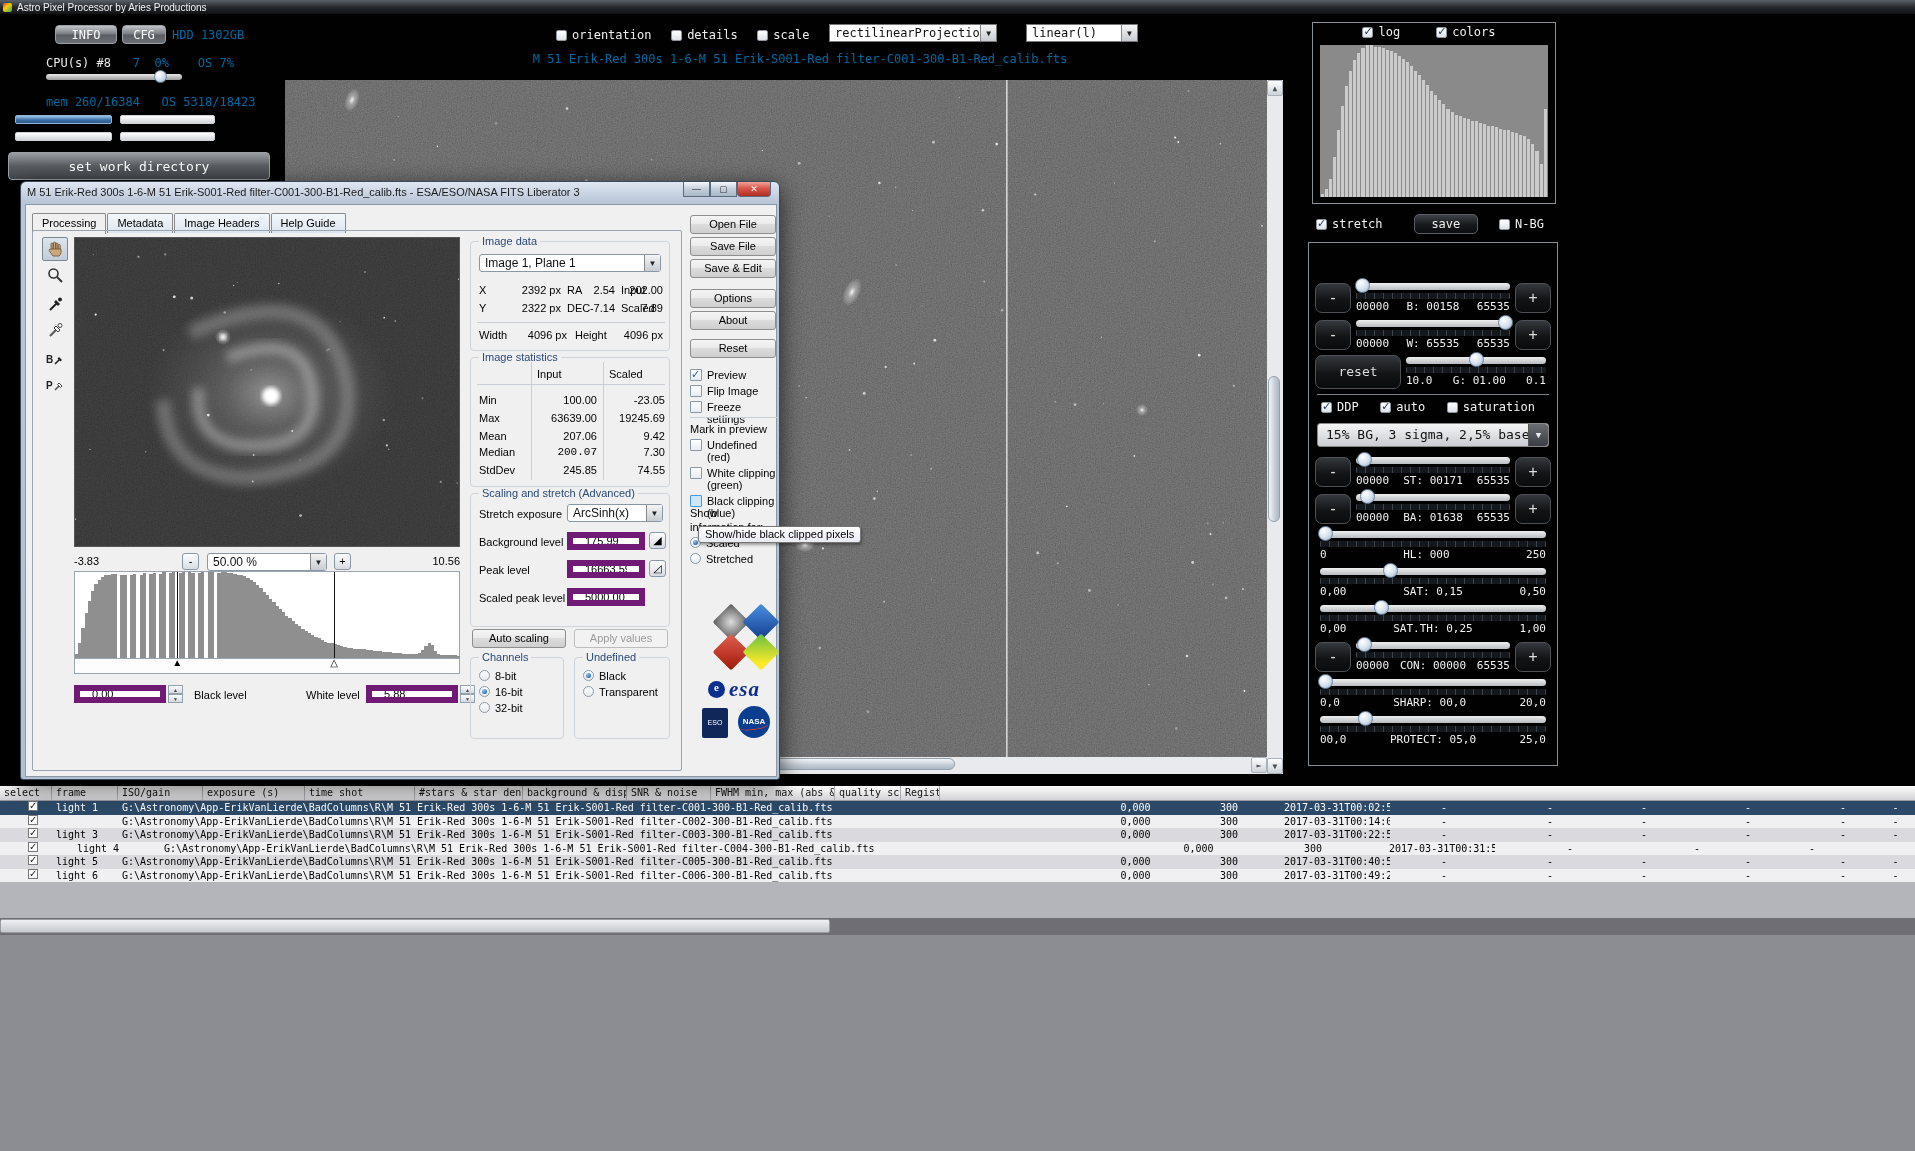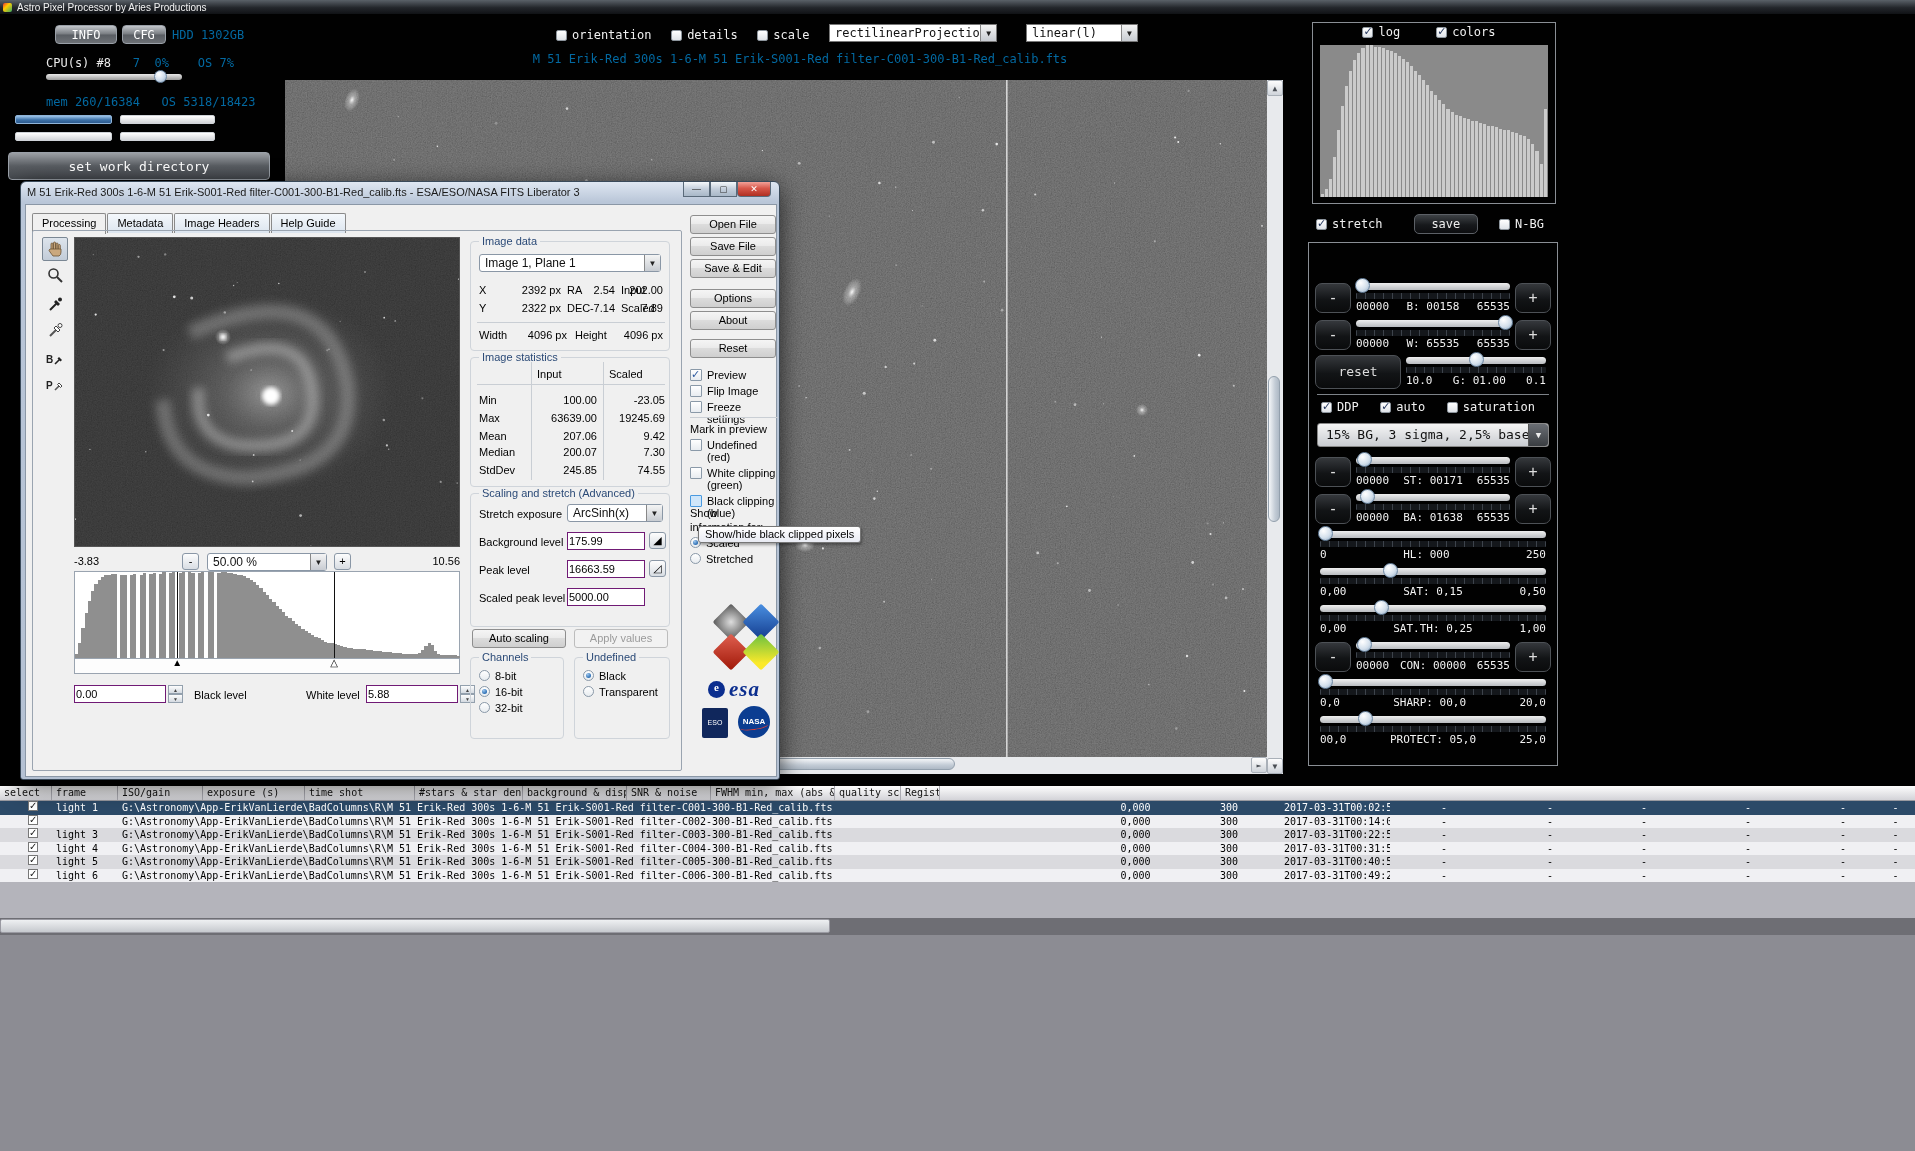--- a/index.html
+++ b/index.html
@@ -120,21 +120,21 @@
   .minibtn { position:absolute; width:17px; height:17px; text-align:center; line-height:15px;
     background:linear-gradient(#fdfdfd,#d8dde3); border:1px solid #8a97a6; border-radius:3px; }
   #dlg-histlabels { position:absolute; left:48px; top:350px; width:386px; display:flex; justify-content:space-between; }
   #dlg-hist { position:absolute; left:48px; top:366px; width:386px; height:88px; background:#fff; border:1px solid #9aa4b0;
     display:flex; align-items:flex-end; }
   #dlg-hist .hbar { flex:1; background:#8f8f8f; }
   .histmarker { position:absolute; top:0; bottom:0; width:1px; background:#111; }
   #dlg-markstrip { position:absolute; left:48px; top:454px; width:386px; height:15px; border:1px solid #9aa4b0; border-top:none; background:#fdfdfd; }
   .tri { position:absolute; top:-2px; font-size:10px; color:#000; transform:translateX(-50%); }
   #dlg-levelrow { position:absolute; left:48px; top:480px; width:400px; height:20px; }
-  .dlg-input { position:absolute; height:18px; border:1px solid #701a75; background:#fff; padding:2px 1px; font-size:11px; }
+  .dlg-input { position:absolute; height:18px; border:6px solid #701a75; background:#fff; padding:2px 12px; font-size:11px; }
   .spin { position:absolute; width:15px; height:18px; }
   .spin span { position:absolute; left:0; width:15px; height:9px; font-size:5px; text-align:center; line-height:8px; color:#444;
     background:linear-gradient(#fdfdfd,#d4dae1); border:1px solid #93a0ad; }
   .spin span:last-child { top:9px; }
 
   .groupbox { position:absolute; border:1px solid #cfd4da; border-radius:4px; }
   .glabel { position:absolute; top:-7px; left:8px; background:#f0f0f0; padding:0 3px; color:#2b4a77; }
   .grow { position:absolute; white-space:nowrap; }
   .rtxt { position:absolute; text-align:right; }
 
@@ -892,21 +892,21 @@
             <span class="grow" style="left: 8px; top: 36px;">Min</span>
             <span class="rtxt" style="left: 64px; top: 36px; width: 62px;">100.00</span>
             <span class="rtxt" style="left: 136px; top: 36px; width: 58px;">-23.05</span>
             <span class="grow" style="left: 8px; top: 54px;">Max</span>
             <span class="rtxt" style="left: 64px; top: 54px; width: 62px;">63639.00</span>
             <span class="rtxt" style="left: 136px; top: 54px; width: 58px;">19245.69</span>
             <span class="grow" style="left: 8px; top: 72px;">Mean</span>
             <span class="rtxt" style="left: 64px; top: 72px; width: 62px;">207.06</span>
             <span class="rtxt" style="left: 136px; top: 72px; width: 58px;">9.42</span>
             <span class="grow" style="left: 8px; top: 88px;">Median</span>
-            <span class="rtxt" style="left: 64px; top: 88px; width: 62px;">200.07</span>
+            <span class="rtxt" style="left: 64px; top: 88px; width: 62px; font-family: Liberation Mono, monospace;">200.07</span>
             <span class="rtxt" style="left: 136px; top: 88px; width: 58px;">7.30</span>
             <span class="grow" style="left: 8px; top: 106px;">StdDev</span>
             <span class="rtxt" style="left: 64px; top: 106px; width: 62px;">245.85</span>
             <span class="rtxt" style="left: 136px; top: 106px; width: 58px;">74.55</span>
           </div>
       </div>
 
       <div class="groupbox" style="left:444px;top:288px;width:200px;height:134px;">
         <span class="glabel">Scaling and stretch (Advanced)</span>
         <span class="grow" style="left:8px;top:14px;">Stretch exposure</span>
@@ -1122,21 +1122,21 @@
           <div class="td c" style="width: 85px;">0,000</div>
           <div class="td c" style="width: 102px;">300</div>
           <div class="td " style="width: 110px;">2017-03-31T00:22:57</div>
           <div class="td c" style="width: 108px;">-</div>
           <div class="td c" style="width: 104px;">-</div>
           <div class="td c" style="width: 84px;">-</div>
           <div class="td c" style="width: 124px;">-</div>
           <div class="td c" style="width: 66px;">-</div>
           <div class="td c" style="width: 39px;">-</div>
         </div>
-        <div class="trow even" style="top: 55.5px;">
+        <div class="trow even" style="top: 55.5px; gap: 21px;">
           <div class="td c" style="width: 52px;"><span class="tcbx"></span></div>
           <div class="td " style="width: 66px;">light 4</div>
           <div class="td " style="width: 975px;">G:\Astronomy\App-ErikVanLierde\BadColumns\R\M 51 Erik-Red 300s 1-6-M 51 Erik-S001-Red filter-C004-300-B1-Red_calib.fts</div>
           <div class="td c" style="width: 85px;">0,000</div>
           <div class="td c" style="width: 102px;">300</div>
           <div class="td " style="width: 110px;">2017-03-31T00:31:54</div>
           <div class="td c" style="width: 108px;">-</div>
           <div class="td c" style="width: 104px;">-</div>
           <div class="td c" style="width: 84px;">-</div>
           <div class="td c" style="width: 124px;">-</div>

